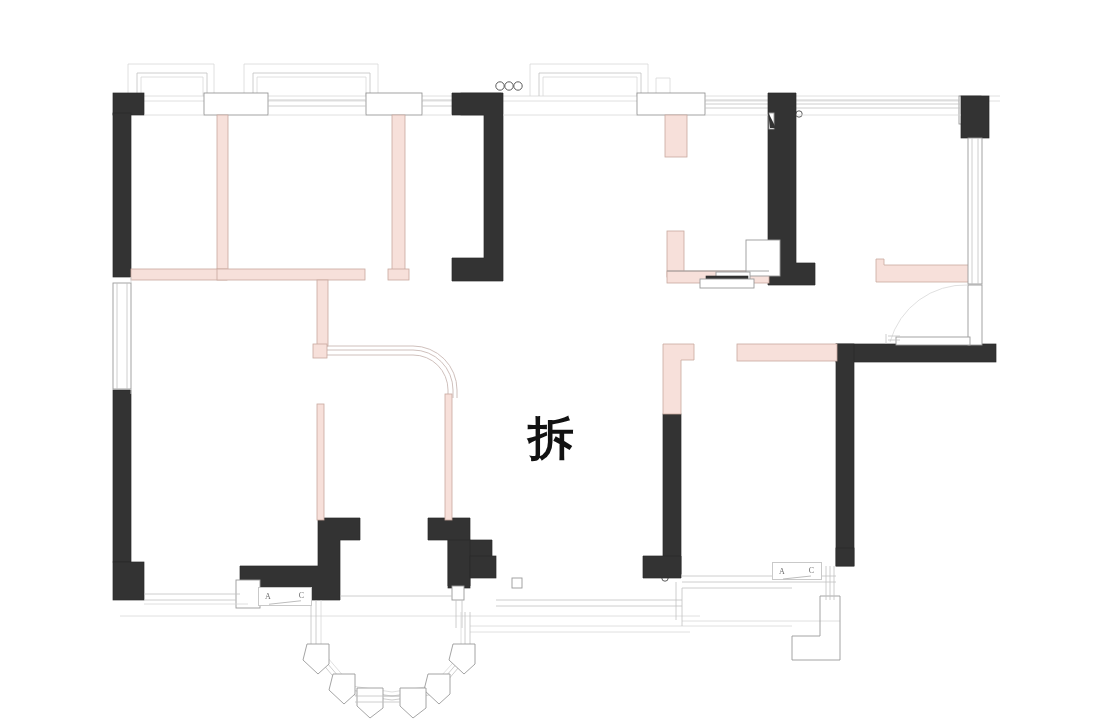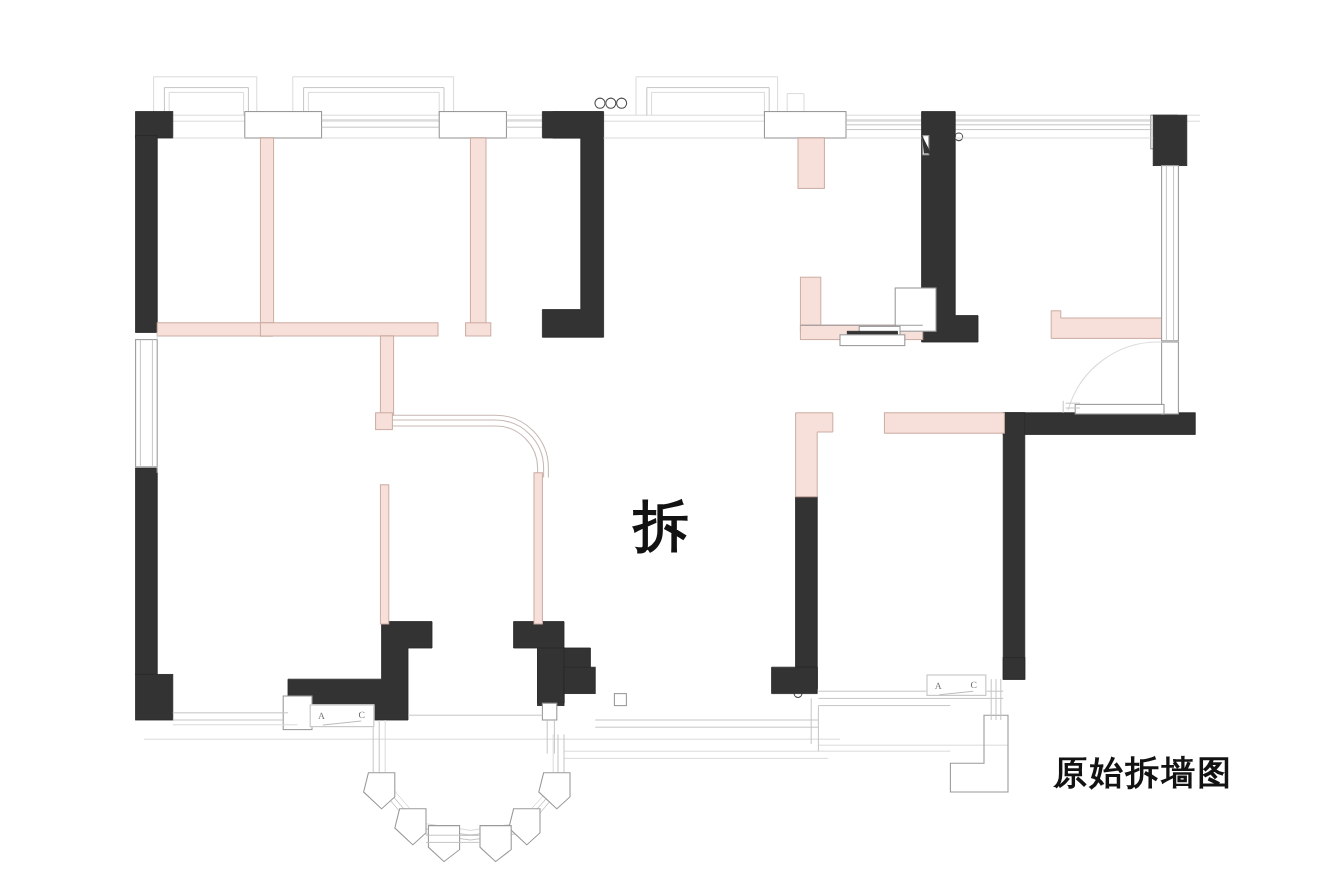--- a/index.html
+++ b/index.html
@@ -286,21 +286,20 @@
       <path class="thin2" d="M796 115 L961 115"></path>
       <path class="thin2" d="M144 115 L204 115"></path>
       <path class="thin2" d="M268 115 L366 115"></path>
       <path class="thin2" d="M422 115 L452 115"></path>
     </g>
 
   </svg>
 
   <div class="label-text" id="demolish-mark">拆</div>
 
-  <div class="label-text" id="plan-title">原始拆墙图</div>
 
   <div class="detail-tag" id="tag-left" style="left: 258px; top: 587px; width: 54px; height: 19px;">
     <span class="tag-a">A</span>
     <span class="tag-line"></span>
     <span class="tag-c">C</span>
   </div>
 
   <div class="detail-tag" id="tag-right" style="left: 772px; top: 562px; width: 50px; height: 18px;">
     <span class="tag-a">A</span>
     <span class="tag-line"></span>

